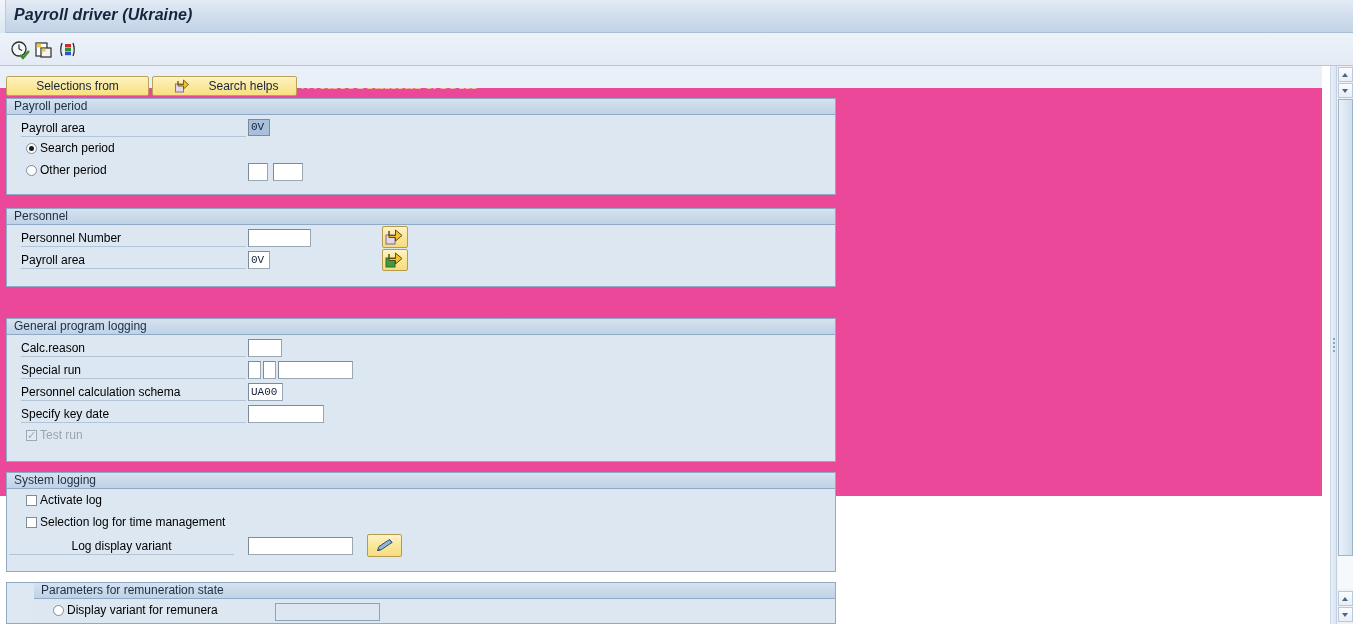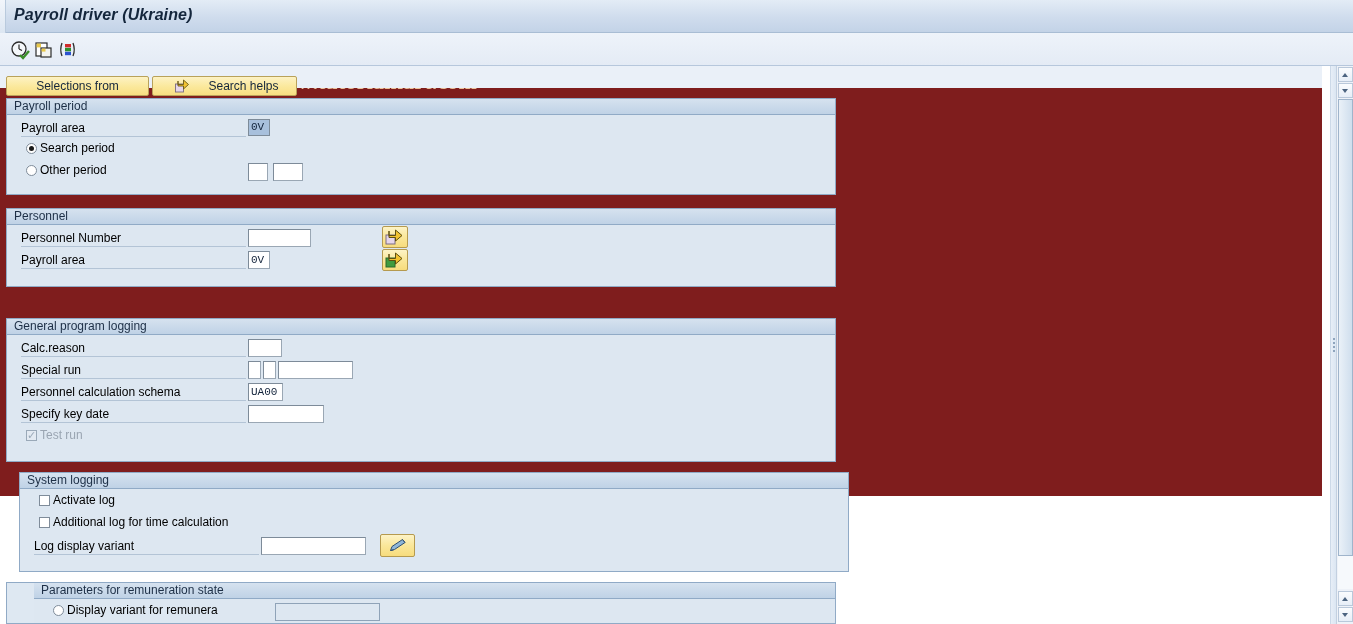--- a/index.html
+++ b/index.html
@@ -12,21 +12,21 @@
     height: 624px;
     overflow: hidden;
     font-family: "Liberation Sans", sans-serif;
     font-size: 12px;
     color: #000000;
   }
   #app {
     position: relative;
     width: 1353px;
     height: 496px;
-    background: #7f1d1d;
+    background: #ec4899;
   }
 
   
   .titlebar {
     position: absolute;
     left: 0; top: 0;
     width: 1353px; height: 33px;
     background: linear-gradient(to bottom, #e3ecf6 0%, #cfdced 55%, #c3d3e7 100%);
     border-bottom: 1px solid #a9bdd4;
     box-sizing: border-box;
@@ -403,32 +403,32 @@
       <div class="finput" style="left:241px; top:70px; width:76px; height:18px; line-height:16px;"></div>
 
       <div class="checkbox disabled" style="left:19px; top:95px; width:150px; height:13px;">
         <span class="box"></span>
         <span class="tick">✓</span>
         <span class="clabel">Test run</span>
       </div>
     </div>
   </div>
 
-  <div class="panel" style="top:472px; height:100px;margin-left:13px;">
+  <div class="panel" style="top:472px; height:100px;">
     <div class="panel-head">System logging</div>
     <div class="panel-body" style="height:82px;">
       <div class="checkbox" style="left:19px; top:6px; width:200px; height:13px;">
         <span class="box"></span>
         <span class="clabel">Activate log</span>
       </div>
       <div class="checkbox" style="left:19px; top:28px; width:260px; height:13px;">
         <span class="box"></span>
-        <span class="clabel">Additional log for time calculation</span>
-      </div>
-      <div class="flabel" style="left:14px; top:50px; width:225px;">Log display variant</div>
+        <span class="clabel">Selection log for time management</span>
+      </div>
+      <div class="flabel" style="left:2px; top:50px; width:225px;text-align:center;">Log display variant</div>
       <div class="finput" style="left:241px; top:48px; width:105px; height:18px; line-height:16px;"></div>
       <div class="iconbtn" style="left:360px; top:45px; width:35px; height:23px;">
         <svg width="33" height="21" viewBox="0 0 33 21">
           <path d="M9.5 15.5 L11 11.5 L21.5 4.5 L24 7.5 L13.5 14.5 Z" fill="#8fb6d8" stroke="#2f4f72" stroke-width="1" stroke-linejoin="round"></path>
           <path d="M21.5 4.5 L24 7.5" stroke="#2f4f72" stroke-width="1"></path>
           <path d="M9.5 15.5 L12.6 14.9" stroke="#2f4f72" stroke-width="1"></path>
         </svg>
       </div>
     </div>
   </div>

